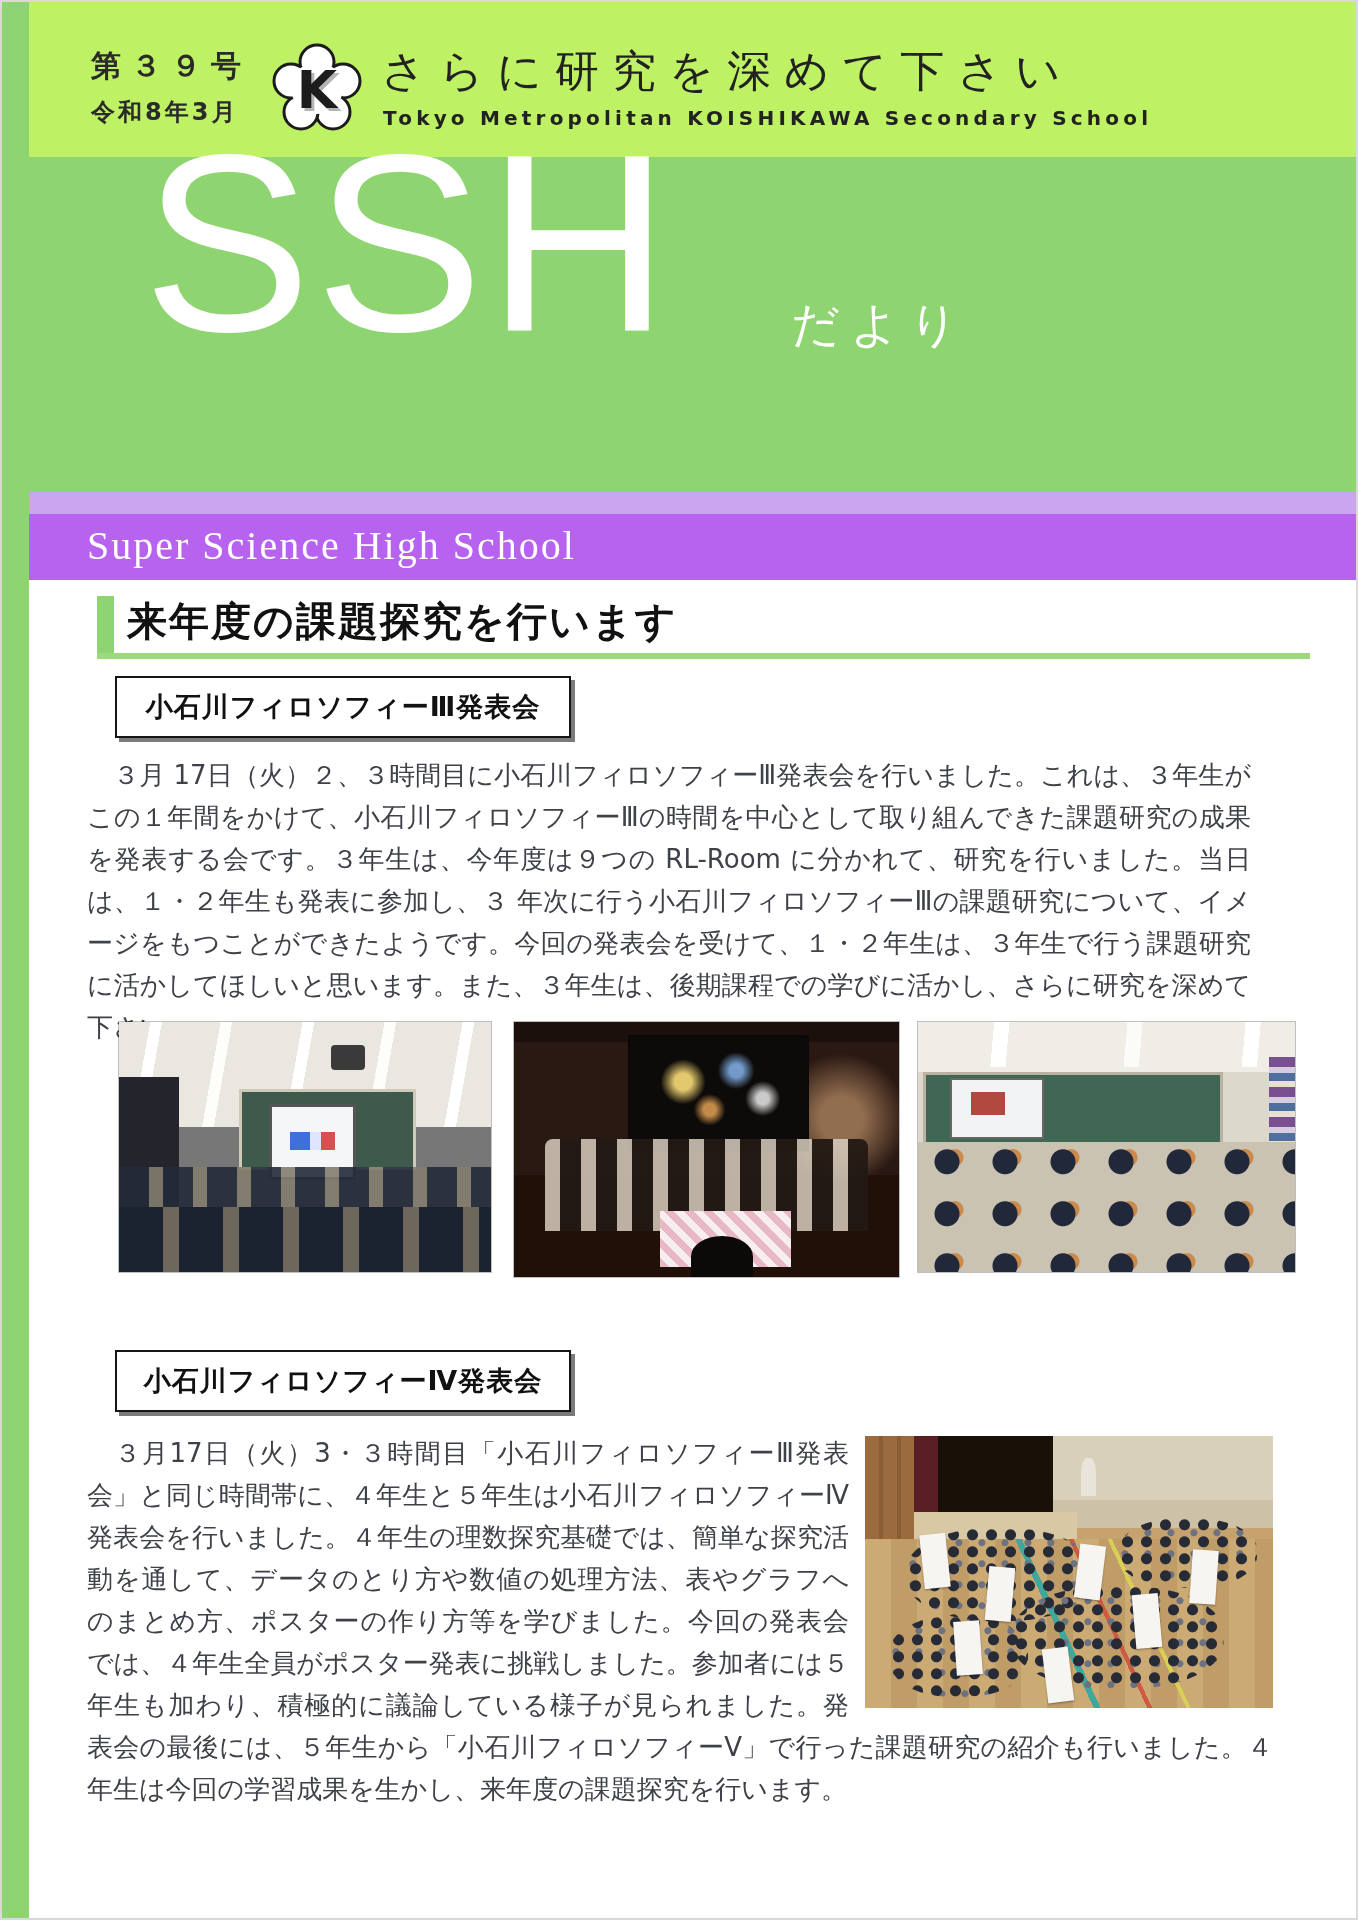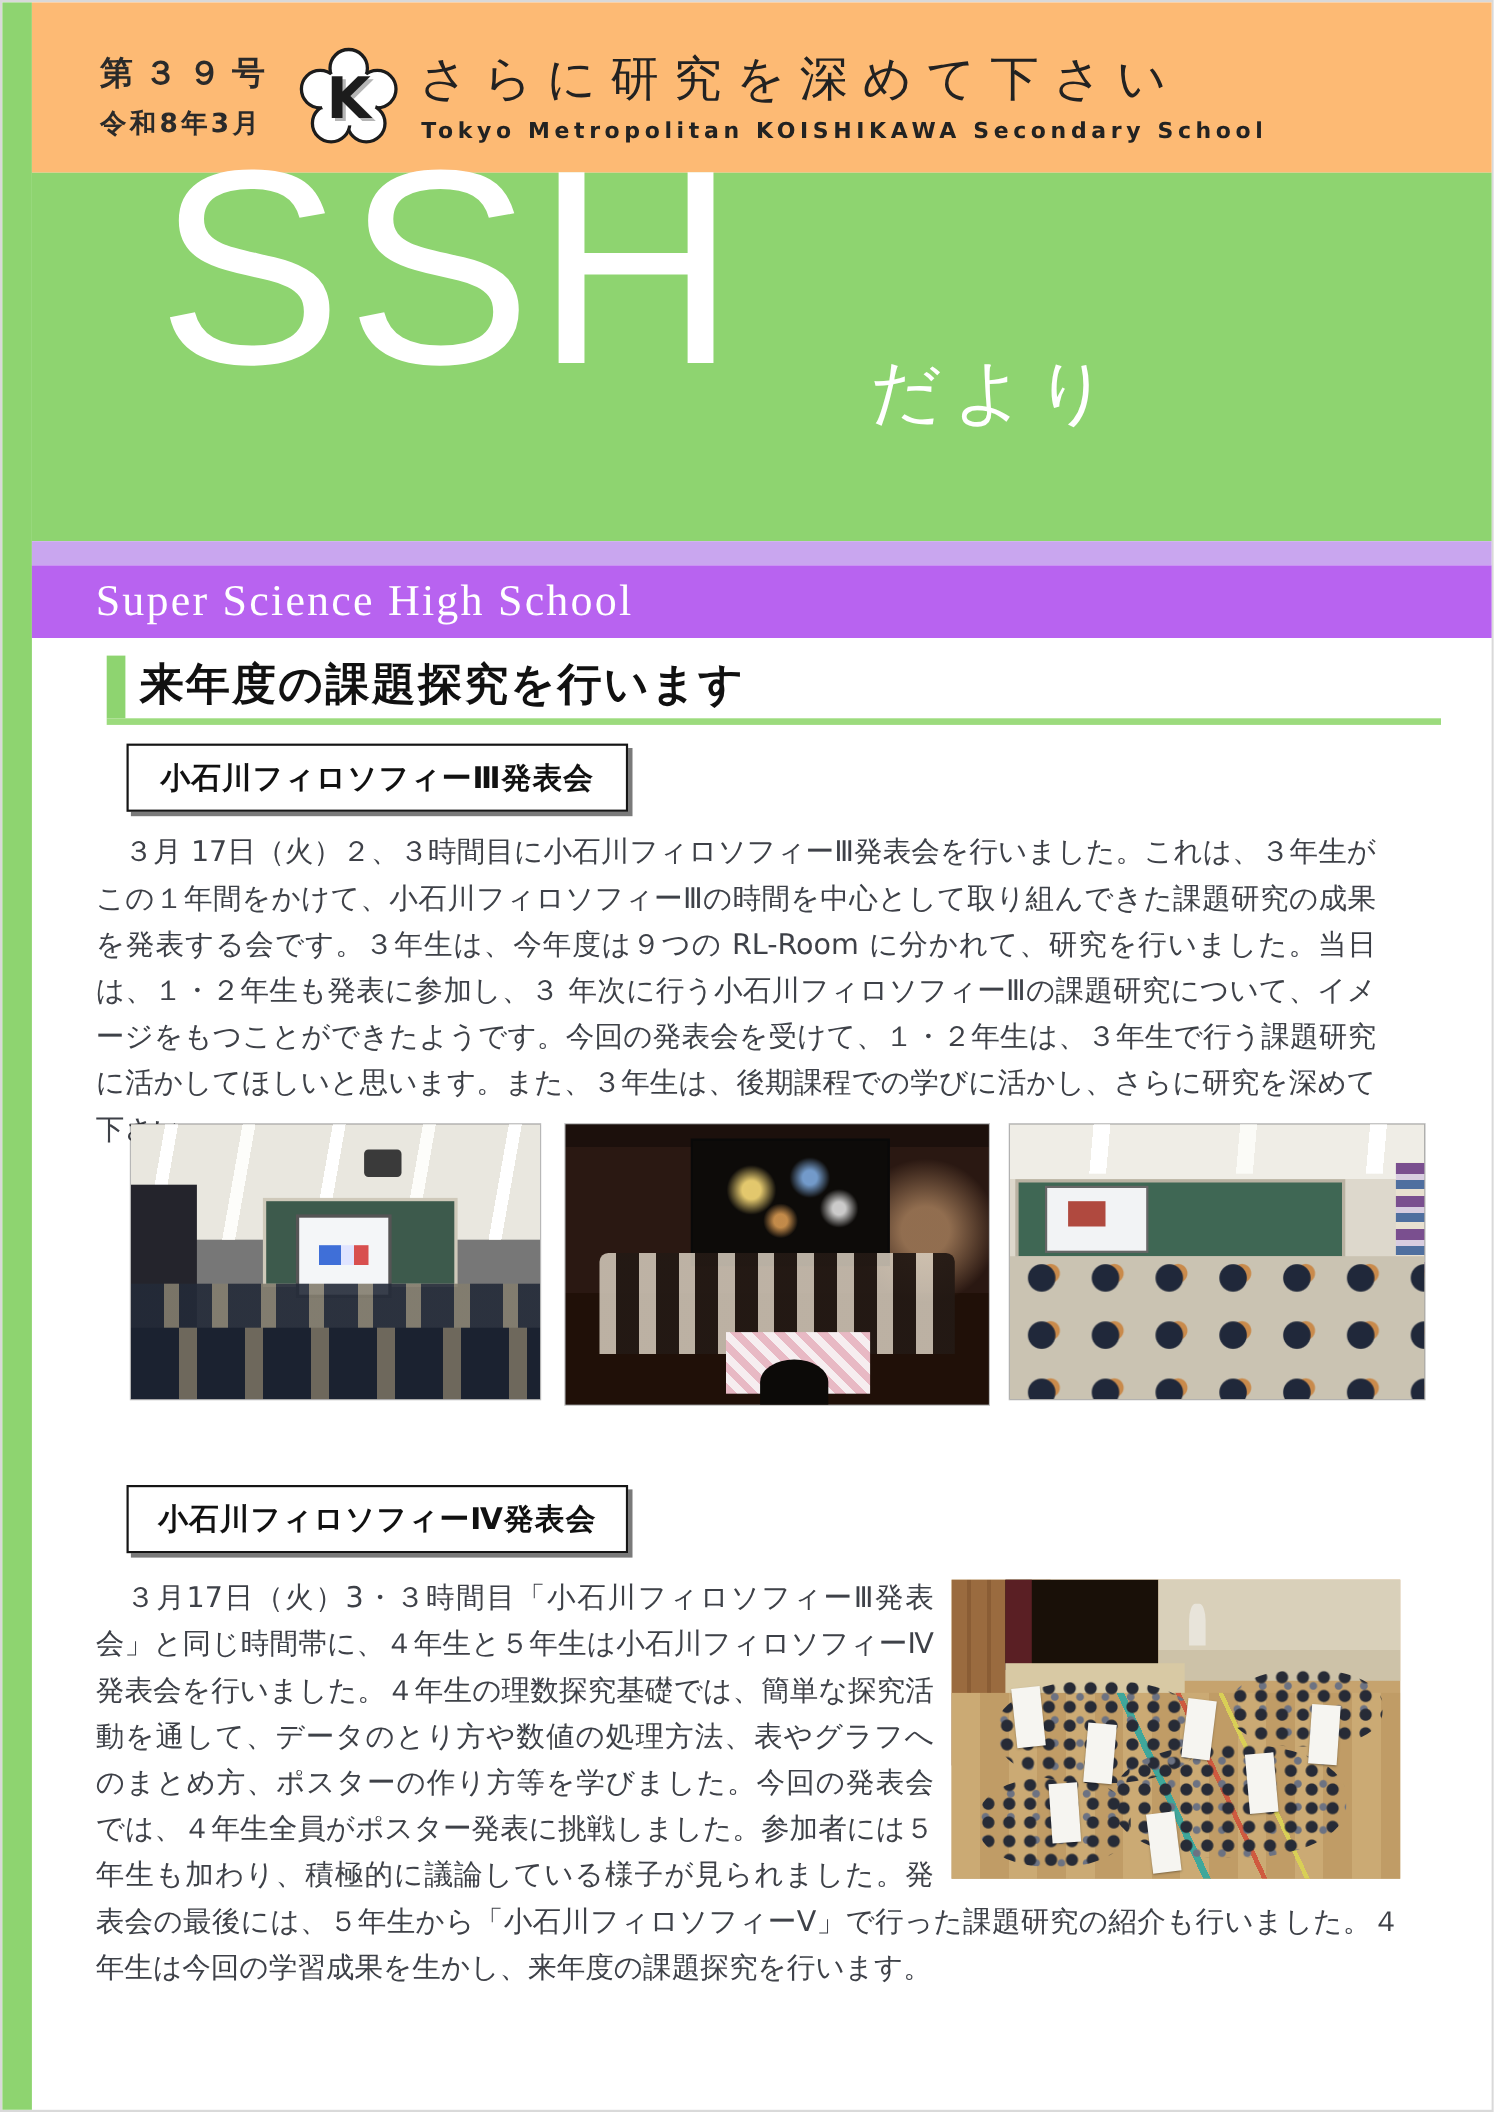--- a/index.html
+++ b/index.html
@@ -3,41 +3,41 @@
 <meta charset="utf-8">
 <style>
   html,body{margin:0;padding:0;background:#fff;}
   .page{position:relative;width:1358px;height:1920px;background:#ffffff;
         border:2px solid #d9d9d9;box-sizing:border-box;overflow:hidden;
         font-family:"DejaVu Sans",sans-serif;}
   
   .left-strip{position:absolute;left:0;top:0;width:27px;height:1920px;background:#8ed470;}
 
   
-  .masthead{position:absolute;left:27px;top:0;width:1329px;height:155px;background:#fdba74;}
+  .masthead{position:absolute;left:27px;top:0;width:1329px;height:155px;background:#bef264;}
   .issue-no{position:absolute;left:62px;top:44px;font-size:30px;font-weight:bold;
             letter-spacing:10px;color:#2a2a2a;}
   .issue-date{position:absolute;left:62px;top:94px;font-size:24px;font-weight:bold;
             letter-spacing:3px;color:#2a2a2a;text-align:center;}
   .logo{position:absolute;left:238px;top:34px;width:100px;height:108px;}
   .logo svg{width:100%;height:100%;}
   .logo .k{position:absolute;left:0;top:8px;width:100%;text-align:center;
            font-size:52px;font-weight:bold;color:#1c1c1c;line-height:92px;
            text-shadow:3px 3px 0 #b5b5b5;}
   .school-jp{position:absolute;left:352px;top:40px;font-size:44px;letter-spacing:13px;
              color:#222;white-space:nowrap;}
   .school-en{position:absolute;left:354px;top:104px;font-size:20px;font-weight:bold;
              letter-spacing:4.2px;color:#222;white-space:nowrap;}
 
   
   .hero{position:absolute;left:27px;top:155px;width:1331px;height:335px;background:#8ed470;}
   .hero-ssh{position:absolute;left:78px;top:-58px;font-size:252px;font-weight:200;
             color:#fff;font-family:"Liberation Sans","DejaVu Sans",sans-serif;
             letter-spacing:4px;margin-left:36px;}
-  .hero-sub{position:absolute;left:762px;top:156px;font-size:64px;color:#fff;
+  .hero-sub{position:absolute;left:762px;top:136px;font-size:48px;color:#fff;
             letter-spacing:10px;}
 
   
   .banner-light{position:absolute;left:27px;top:490px;width:1331px;height:22px;background:#c9a6ef;}
   .banner{position:absolute;left:27px;top:512px;width:1331px;height:66px;background:#b863f0;}
   .banner span{position:absolute;left:58px;top:8px;font-size:40px;color:#fff;
                font-family:"Liberation Serif","DejaVu Serif",serif;letter-spacing:2px;}
 
   
   .sec-bar{position:absolute;left:95px;top:594px;width:17px;height:57px;background:#8ed470;}

